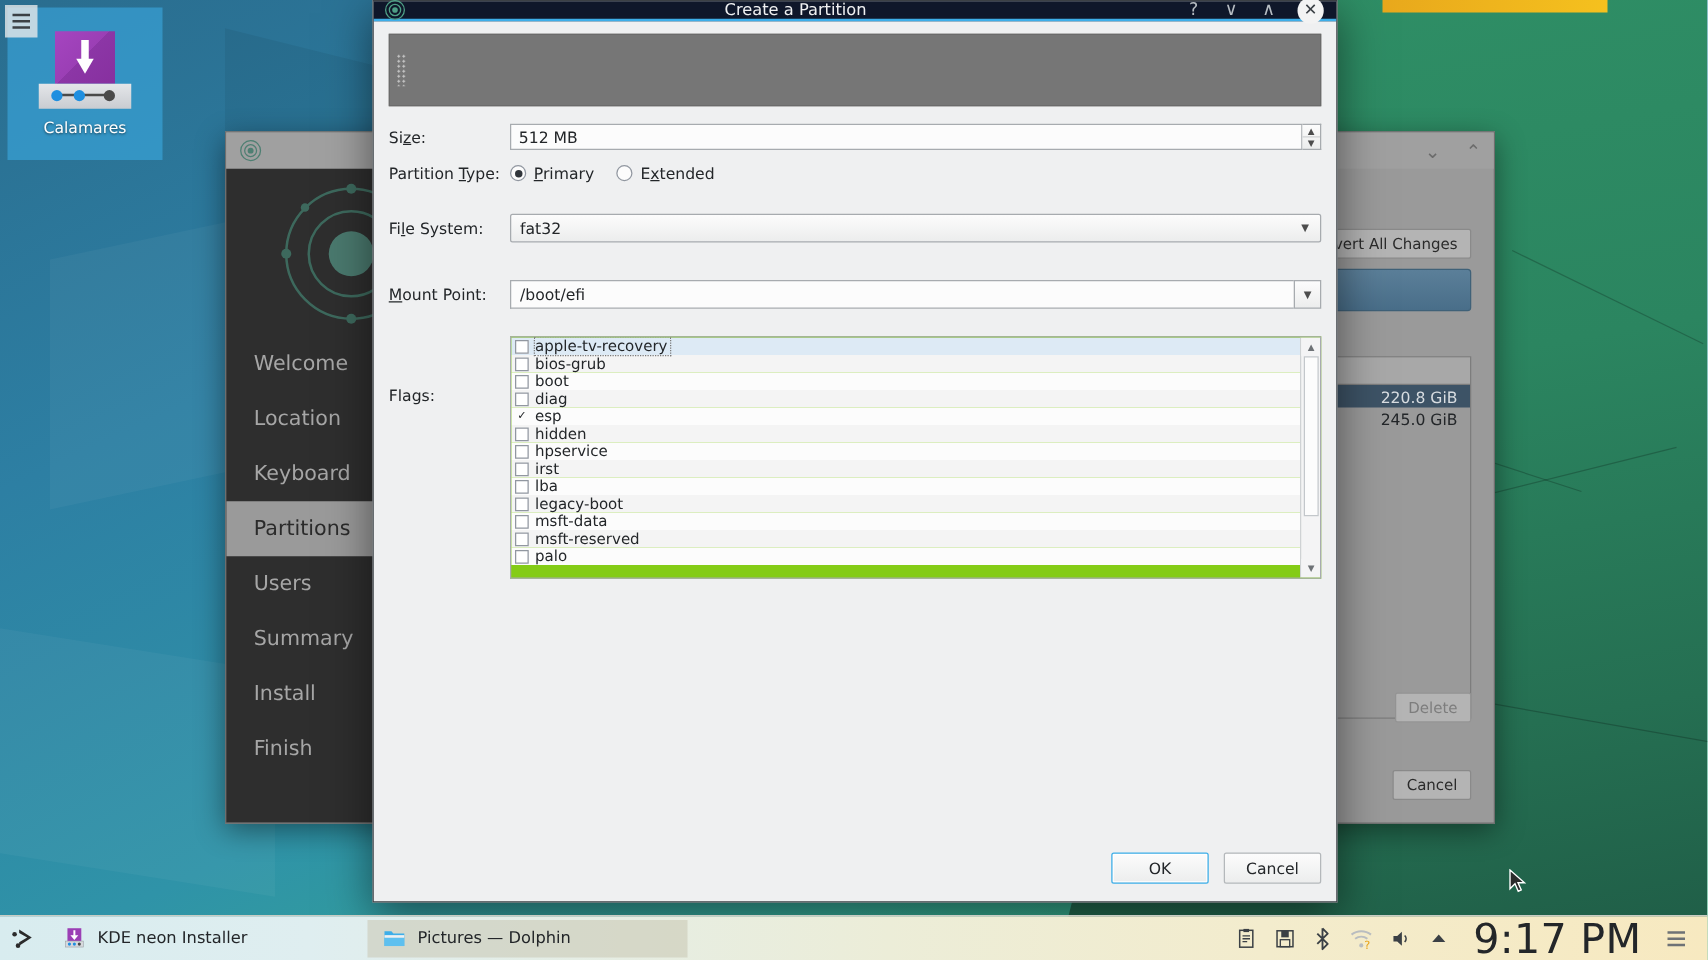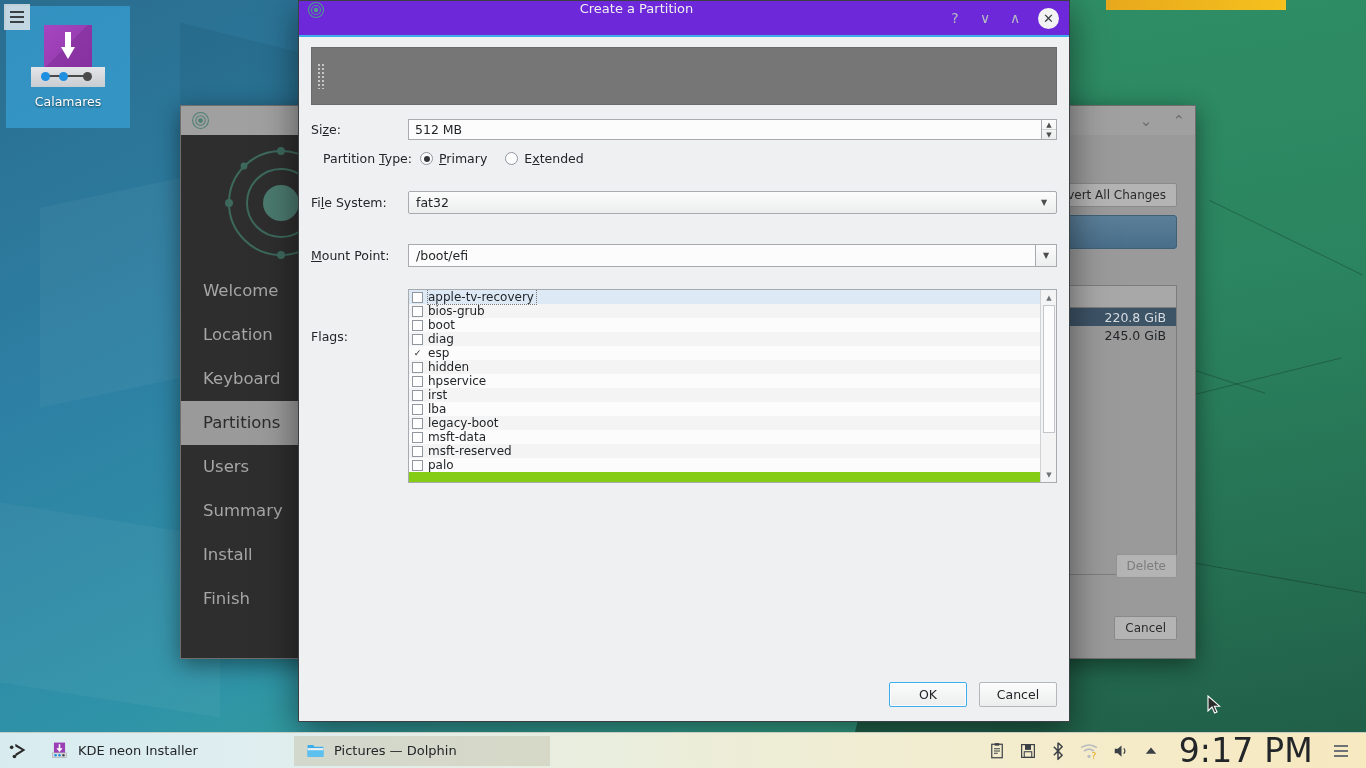--- a/index.html
+++ b/index.html
@@ -143,22 +143,22 @@
 
   
   #dialog {
     position: absolute; left: 298px; top: 0; width: 772px; height: 722px;
     background: #eff0f1;
     box-shadow: 0 10px 34px rgba(0,0,0,.5);
     border: 1px solid #3b4045;
     display: flex; flex-direction: column;
   }
   #dlg-titlebar {
-    height: 36px; background: #6d28d9; color: #eff0f1;
-    display: flex; position: relative; flex: none;
+    height: 16px; background: #0f172a; color: #eff0f1;
+    display: flex; align-items: center; position: relative; flex: none;
     border-bottom: 2px solid #3daee9;
   }
   #dlg-icon { width: 18px; height: 18px; margin-left: 8px; }
   #dlg-title { flex: 1; text-align: center; font-size: 13px; color: #eff0f1; }
   #dlg-tb-btns { display: flex; align-items: center; gap: 16px; padding-right: 10px; color: #b6bcc2; }
   #dlg-tb-btns .tb { font-size: 14px; line-height: 1; width: 14px; text-align: center; }
   #dlg-close {
     width: 21px; height: 21px; border-radius: 50%; background: #f3f3f3; color: #3b4045;
     display: flex; align-items: center; justify-content: center; font-size: 13px; font-weight: bold;
   }
@@ -439,21 +439,21 @@
       <div class="form-label"><span>Si</span><u>z</u><span>e:</span></div>
       <div class="spin-wrap">
         <div class="txt-input">512 MB</div>
         <div class="spin-btns">
           <i>▲</i>
           <i>▼</i>
         </div>
       </div>
     </div>
 
-    <div class="form-row" style="margin-bottom:25px;margin-left:12px;">
+    <div class="form-row" style="margin-bottom:25px;">
       <div class="form-label" style="width:97px;"><span>Partition </span><u>T</u><span>ype:</span></div>
       <div class="radio-group">
         <label class="radio-opt">
           <span class="radio-mark on"></span>
           <span><span></span><u>P</u><span>rimary</span></span>
         </label>
         <label class="radio-opt">
           <span class="radio-mark"></span>
           <span><span>E</span><u>x</u><span>tended</span></span>
         </label>

